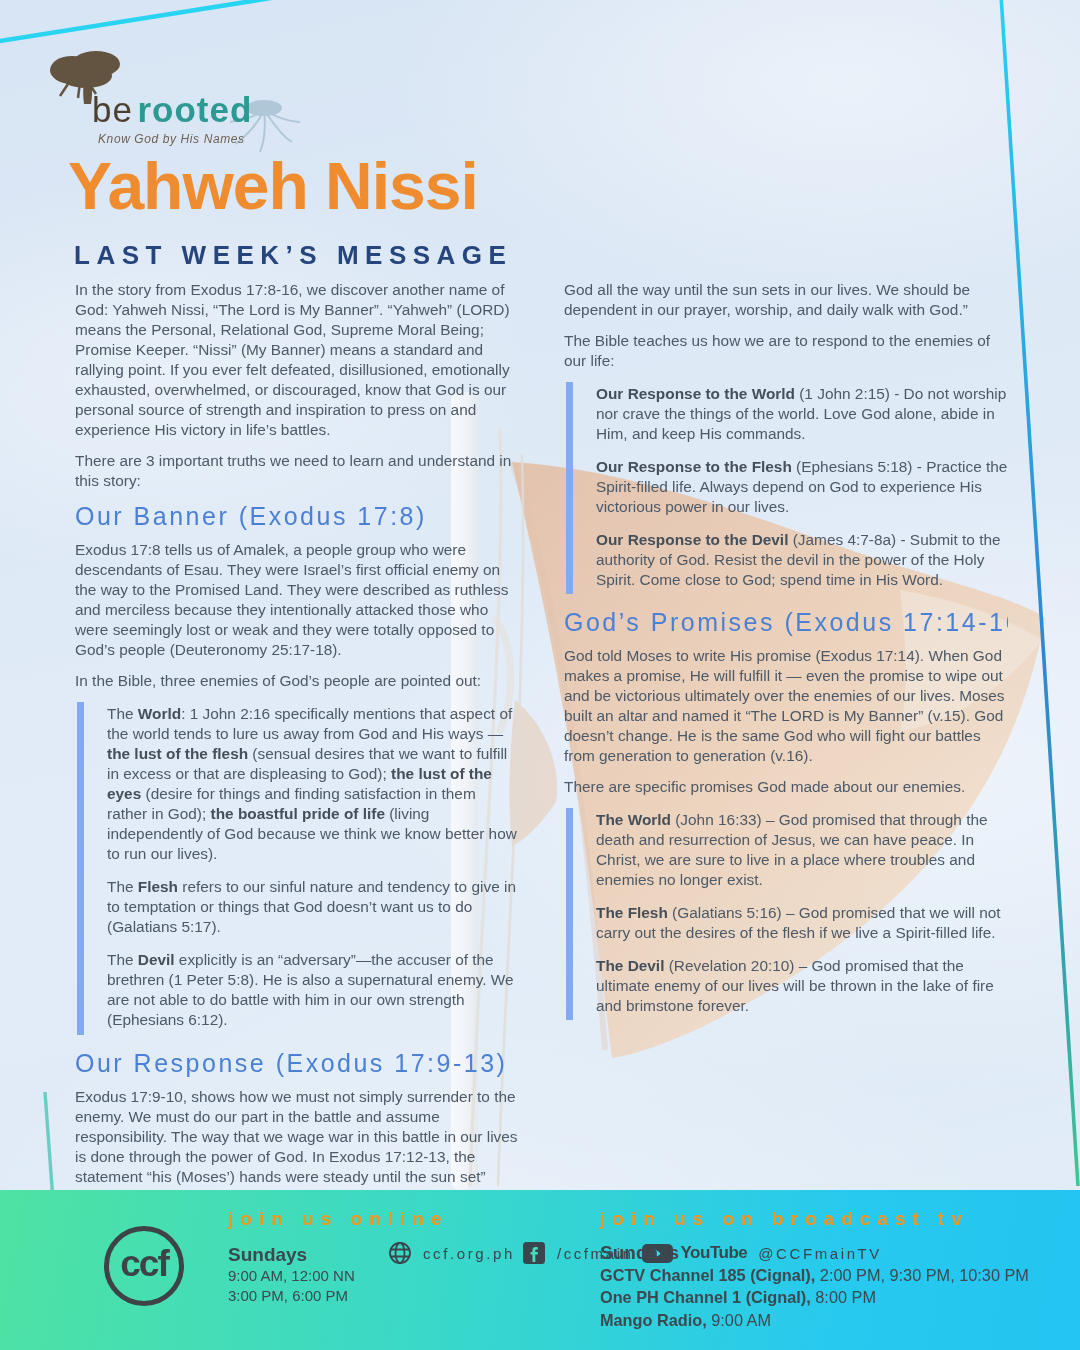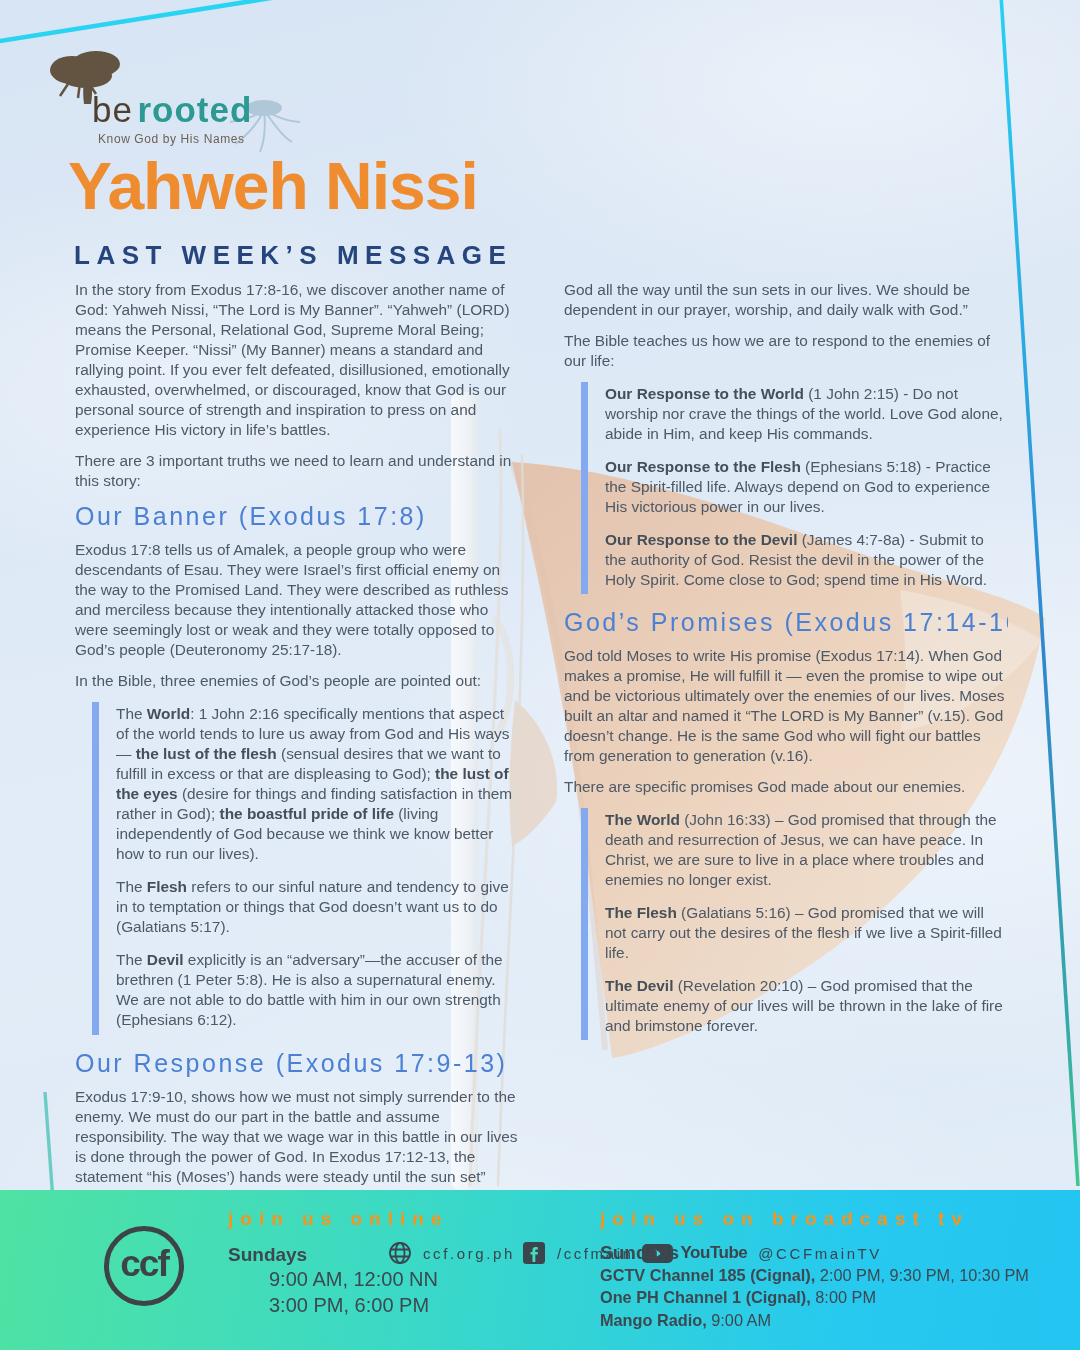--- a/index.html
+++ b/index.html
@@ -15,47 +15,47 @@
       radial-gradient(700px 500px at 45% 95%, rgba(255,255,255,.40), rgba(255,255,255,0) 75%),
       linear-gradient(168deg,#bed4ec 0%,#c8dbf0 28%,#d3e3f4 55%,#cde0f2 80%,#d6e7f6 100%);}
   .decor{position:absolute;inset:0;}
   .wash{position:absolute;top:0;left:0;width:1080px;height:1190px;background:rgba(241,246,252,.50);}
 
   
   .logo{position:absolute;left:38px;top:48px;width:300px;height:110px;}
   .logo-line{position:absolute;left:54px;top:42px;white-space:nowrap;}
   .logo-be{font-size:35px;color:#4e4031;letter-spacing:1px;}
   .logo-rooted{font-size:35px;font-weight:700;color:#2c9a92;letter-spacing:1px;}
-  .logo-tag{position:absolute;left:60px;top:84px;font-size:12px;color:#6d6152;letter-spacing:.6px;}
+  .logo-tag{position:absolute;left:60px;top:84px;font-size:12px;color:#6d6152;letter-spacing:.6px;font-style:italic;}
 
   
   .title{position:absolute;left:68px;top:148px;font-size:66px;font-weight:700;color:#ee8c2f;letter-spacing:-1px;}
   .subtitle{position:absolute;left:74px;top:240px;font-size:26px;font-weight:700;color:#26457c;letter-spacing:6.5px;}
 
   
   .col{position:absolute;top:280px;width:444px;height:908px;overflow:hidden;}
   .col-left{left:75px;}
   .col-right{left:564px;}
   .body-p{margin:0 0 11px 0;font-size:15.4px;line-height:1.3;color:#4d5966;}
   .body-p strong{font-weight:700;color:#454f59;}
   .sec-h{margin:9px 0 9px 0;font-size:25px;color:#4b80d4;letter-spacing:2.5px;white-space:nowrap;}
-  .quote{margin:2px 0 14px 17px;border-left:7px solid #83aaf1;padding:2px 0 2px 17px;}
+  .quote{margin:2px 0 14px 2px;border-left:7px solid #83aaf1;padding:2px 0 2px 23px;}
   .quote .body-p{margin-bottom:13px;}
   .quote .body-p:last-child{margin-bottom:2px;}
 
   
   .footer{position:absolute;left:0;top:1190px;width:1080px;height:160px;
     background:linear-gradient(100deg,#4fe2a3 0%,#3bd9c6 38%,#27c9ef 78%,#23c5f1 100%);}
   .ccf-logo{position:absolute;left:104px;top:36px;width:70px;height:70px;border:5px solid #3d4347;border-radius:50%;
     display:flex;align-items:center;justify-content:center;}
   .ccf-logo span{font-size:37px;font-weight:700;color:#3d4347;letter-spacing:-2px;padding-bottom:4px;}
   .f-head{font-size:19px;font-weight:700;color:#f6941d;letter-spacing:7px;white-space:nowrap;}
   .online{position:absolute;left:228px;top:18px;}
   .online .day{margin-top:14px;font-size:19px;font-weight:700;color:#3d4850;}
-  .online .times{font-size:20px;color:#3d4850;line-height:1.32;margin-left:41px;}
+  .online .times{font-size:15px;color:#3d4850;line-height:1.32;}
   .links{position:absolute;left:388px;top:50px;display:flex;flex-direction:row;gap:7px;}
   .link-row{display:flex;align-items:center;gap:11px;height:26px;}
   .link-label{font-size:15px;color:#3a454d;letter-spacing:2.6px;white-space:nowrap;}
   .yt-word{font-size:17px;font-weight:700;color:#3a454d;letter-spacing:-.5px;margin-left:-4px;}
   .broadcast{position:absolute;left:600px;top:18px;}
   .broadcast .day{margin-top:12px;font-size:19px;font-weight:700;color:#3d4850;}
   .bc-line{font-size:16.3px;color:#3d4850;line-height:1.38;white-space:nowrap;}
   .bc-line strong{font-weight:700;}
 </style>
 </head>

